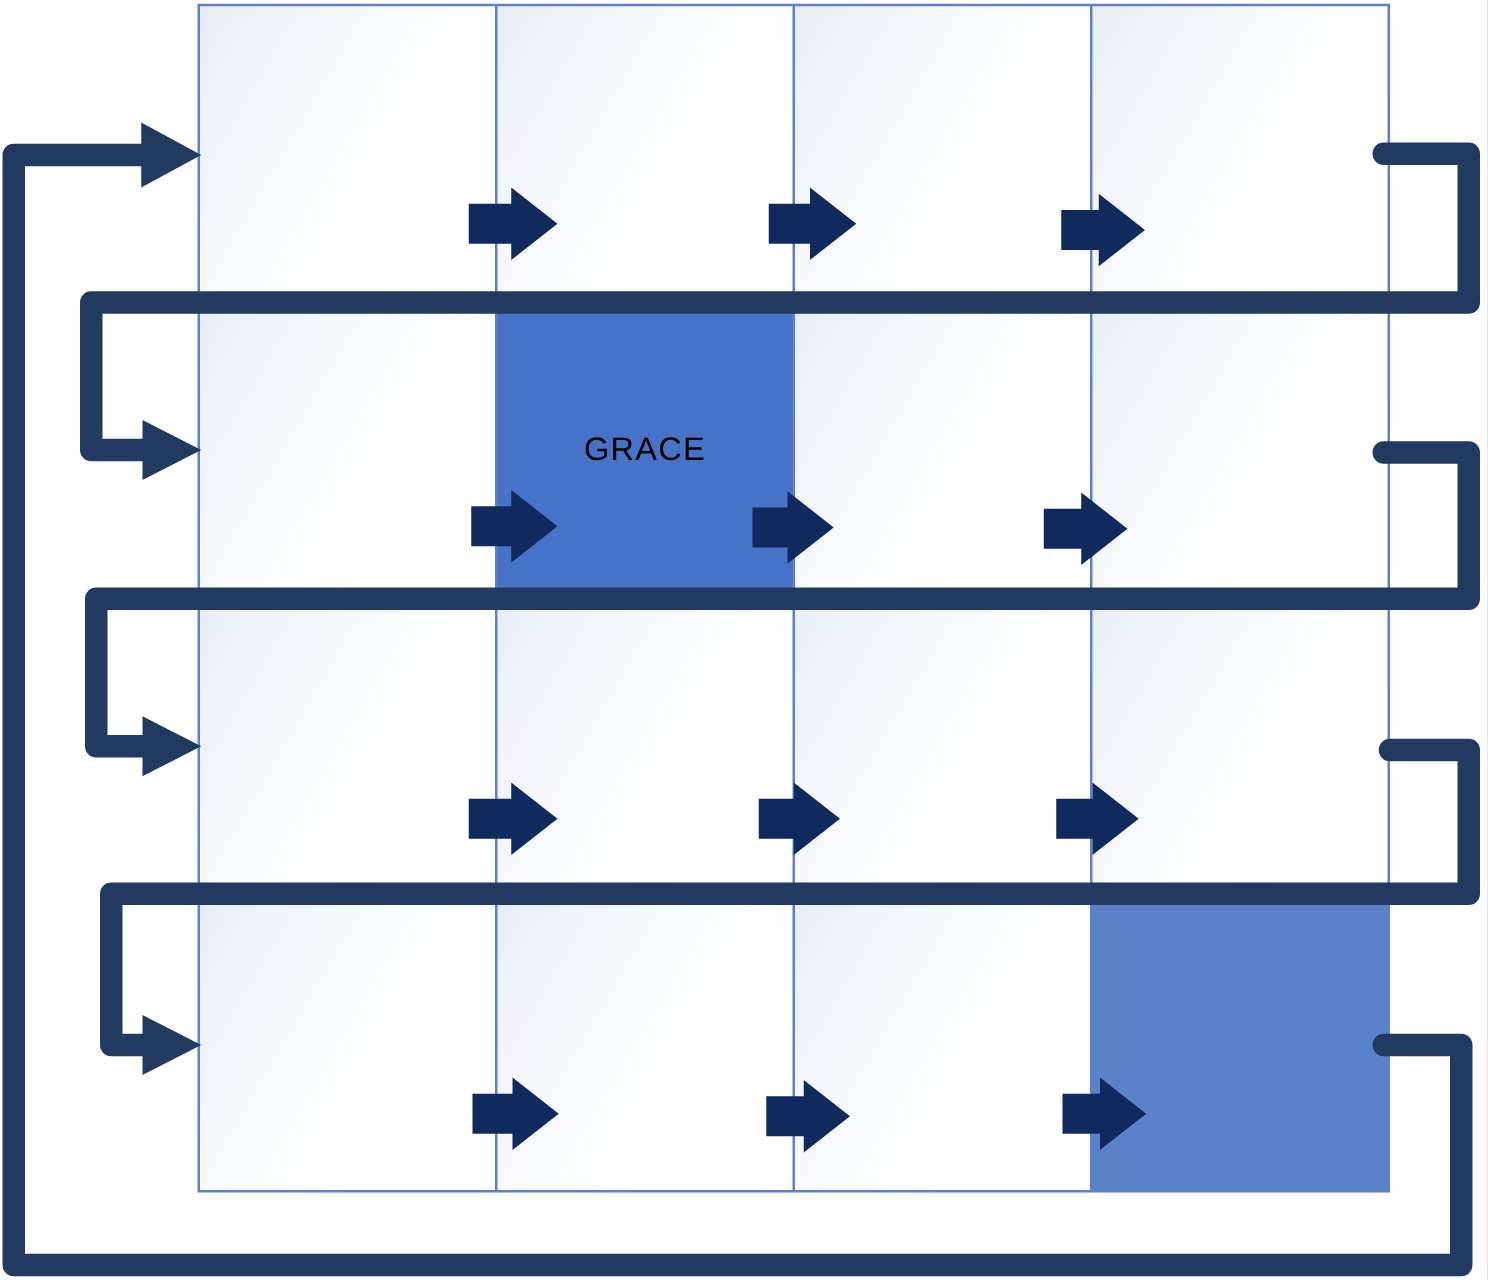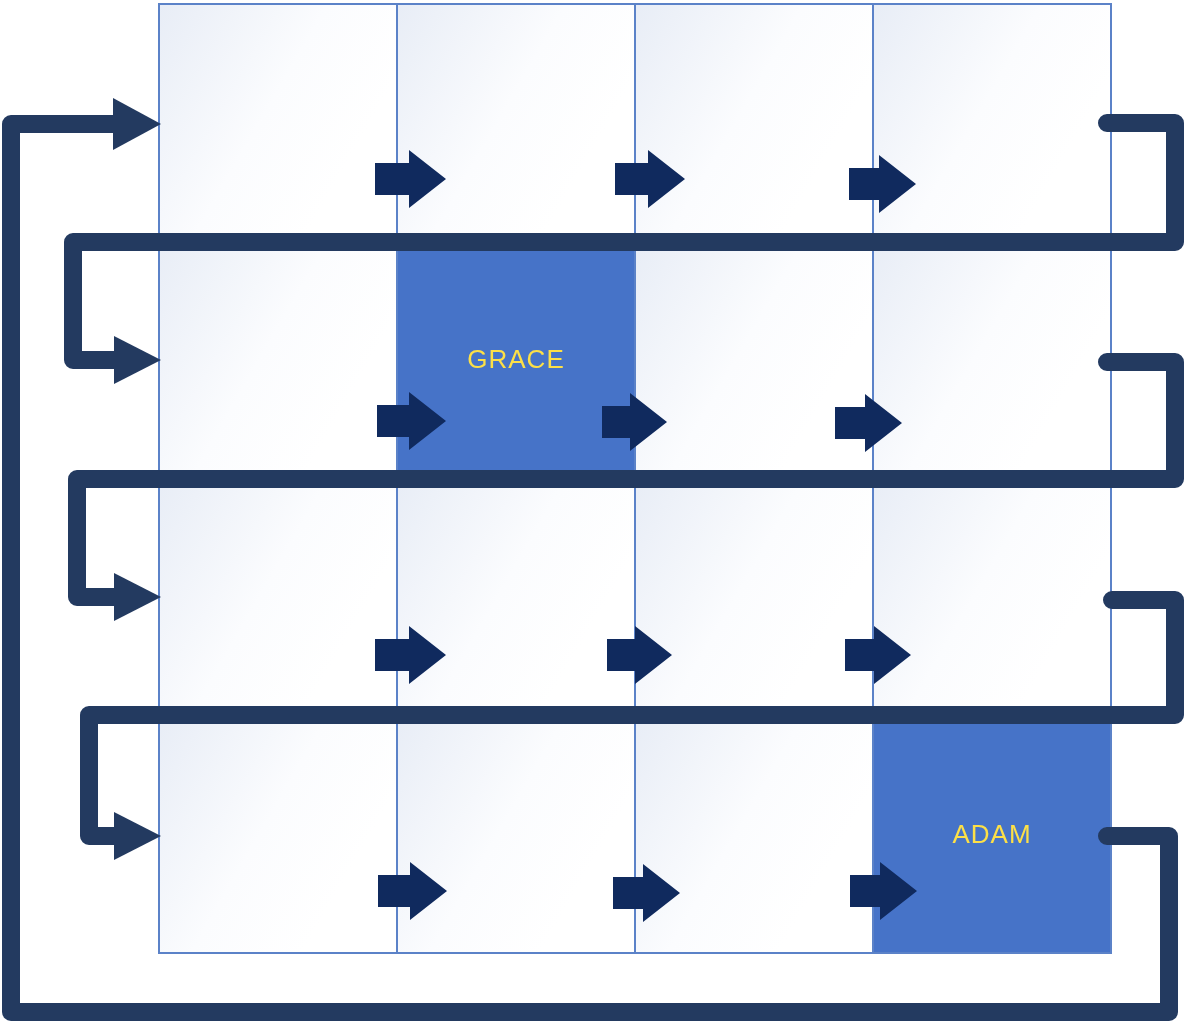--- a/index.html
+++ b/index.html
@@ -28,21 +28,21 @@
   .cell {
     background: linear-gradient(120deg, #e8edf6 0%, #fbfcfe 45%, #ffffff 75%);
   }
   .cell.highlight {
     background: #4673c8;
     display: flex;
     align-items: center;
     justify-content: center;
   }
   .cell-label {
-    color: #fde047;
+    color: #000000;
     font-size: 26px;
     letter-spacing: 1px;
     user-select: none;
   }
   svg.overlay {
     position: absolute;
     left: 0; top: 0;
     width: 1190px;
     height: 1024px;
     pointer-events: none;
@@ -76,23 +76,20 @@
     <div class="cell"></div>
 
     <div class="cell"></div>
     <div class="cell"></div>
     <div class="cell"></div>
     <div class="cell"></div>
 
     <div class="cell"></div>
     <div class="cell"></div>
     <div class="cell"></div>
-    <div class="cell highlight">
-      <span class="cell-label">ADAM</span>
-    </div>
   </div>
 
   <svg class="overlay" viewBox="0 0 1190 1024">
 
     <path class="connector" d="M 1107 836 L 1169 836 L 1169 1012 L 11 1012 L 11 124 L 118 124"></path>
 
     <path class="connector" d="M 1107 123 L 1175 123 L 1175 242 L 73 242 L 73 360 L 118 360"></path>
 
     <path class="connector" d="M 1107 362 L 1175 362 L 1175 479 L 77 479 L 77 597 L 118 597"></path>
 

